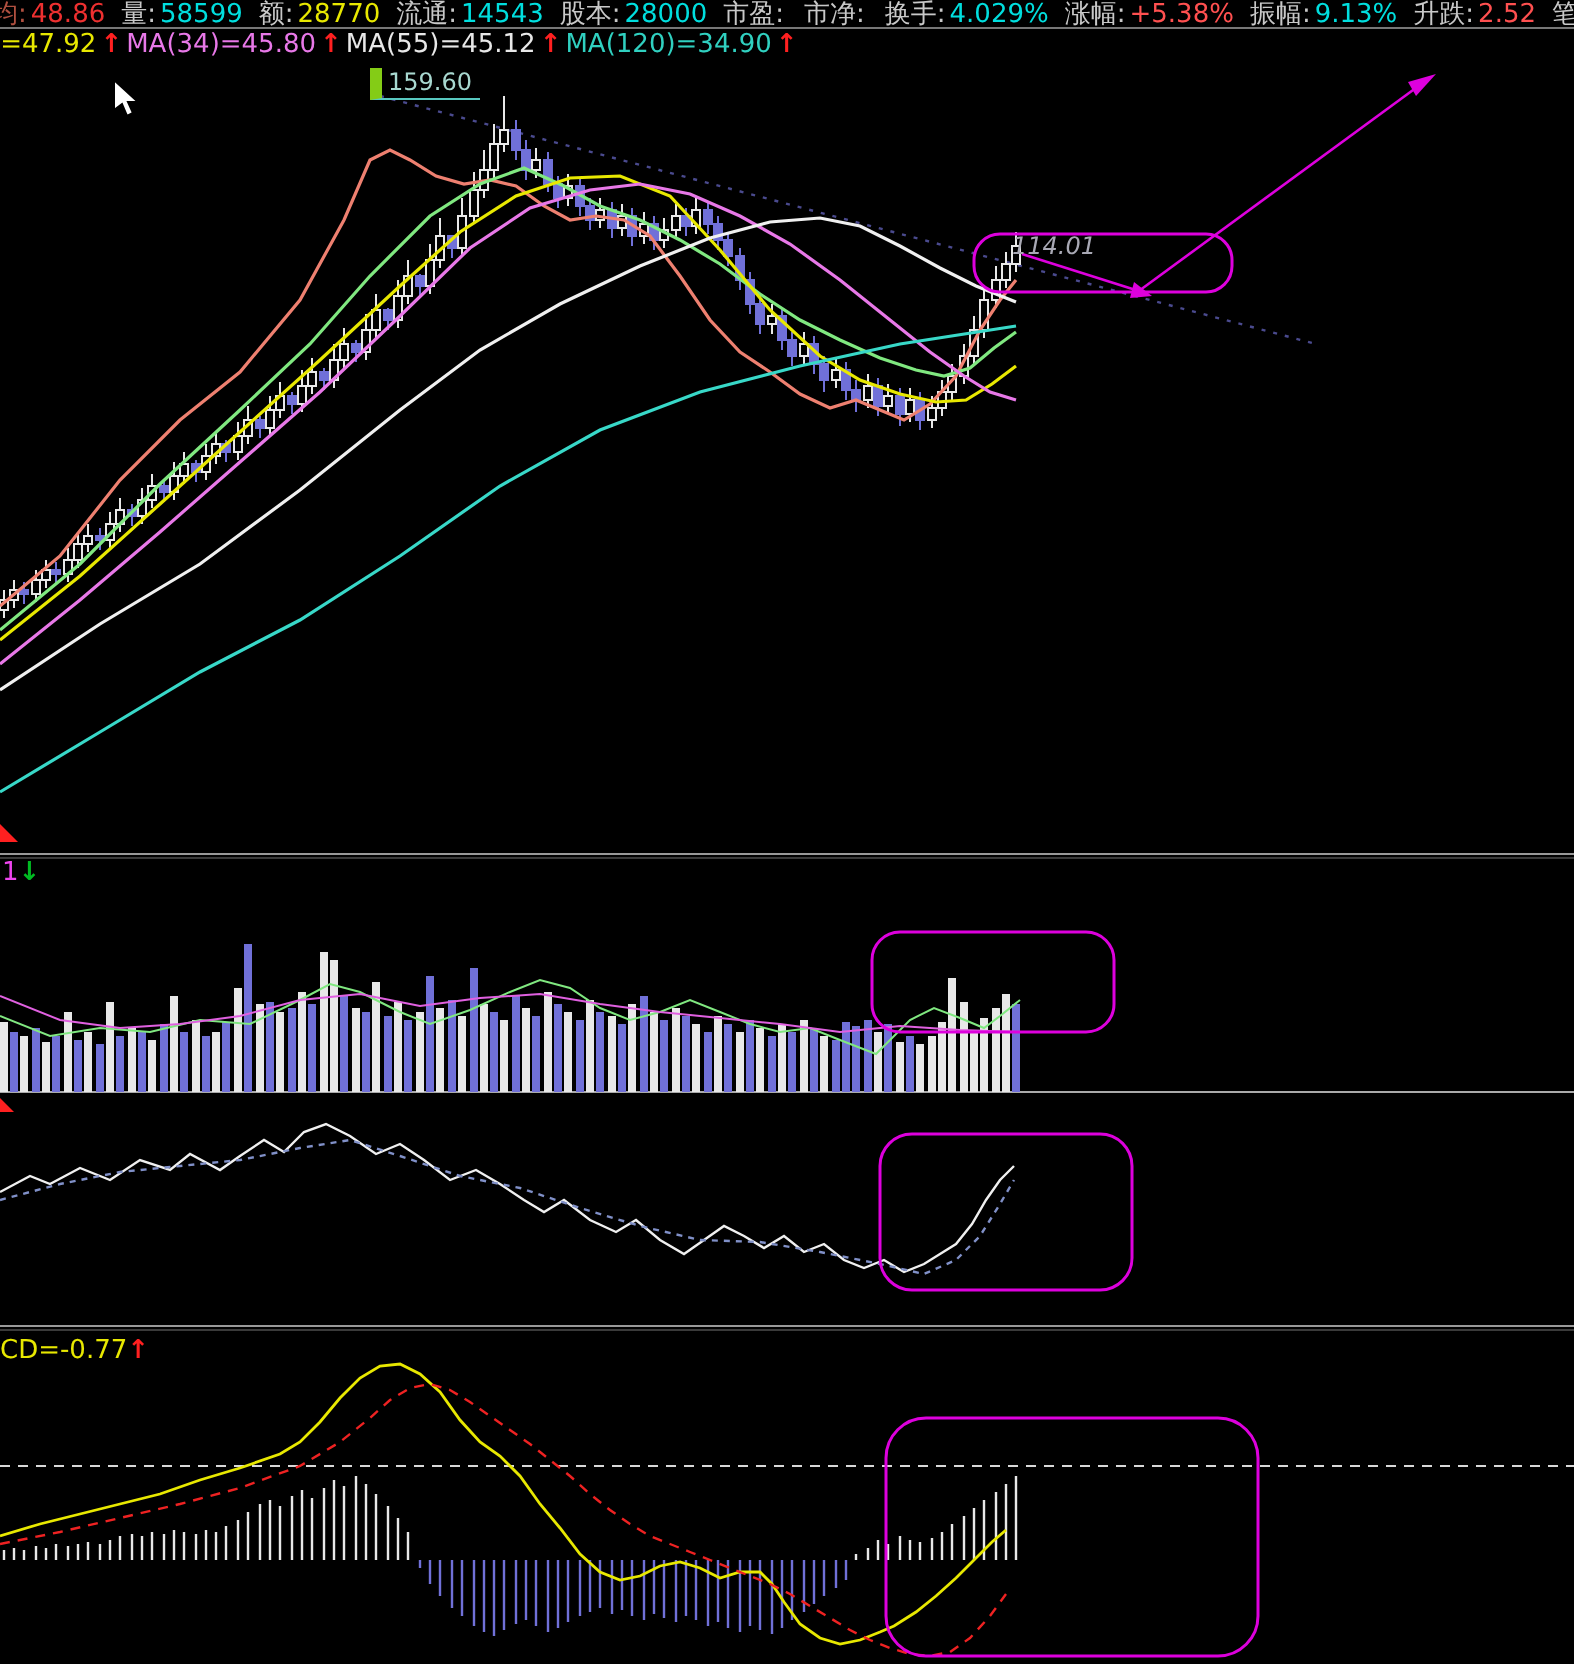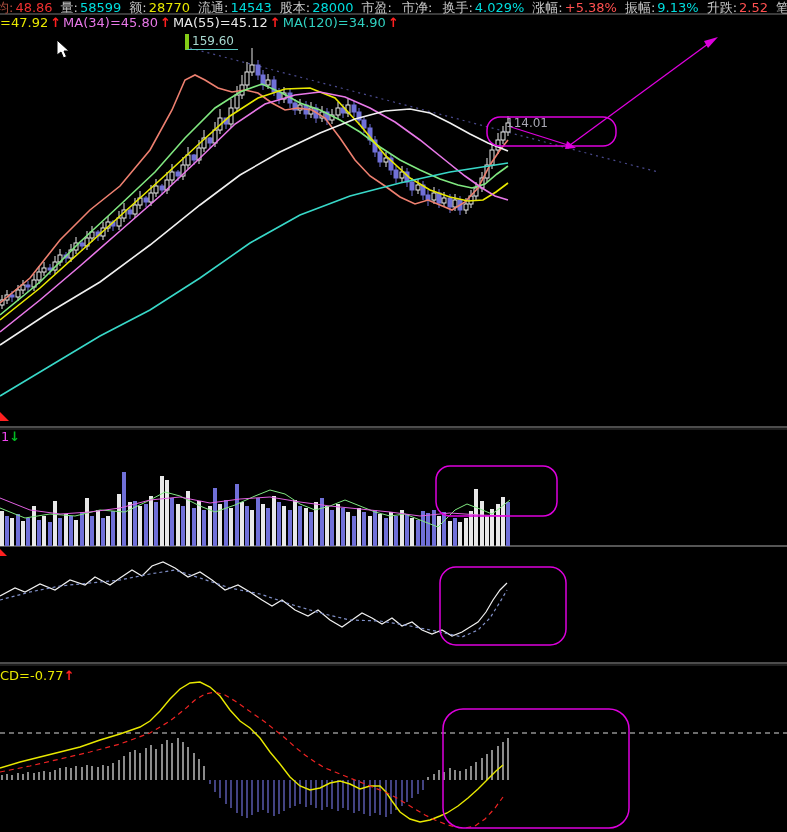--- a/index.html
+++ b/index.html
@@ -7,22 +7,22 @@
           font-family:"DejaVu Sans",sans-serif;font-size:13px;}
   .toprow{position:absolute;left:-4px;top:0;white-space:nowrap;line-height:15px;}
   .toprow2{position:absolute;left:-5px;top:15px;white-space:nowrap;line-height:16px;}
   .toprow span{margin-right:2px;}
   .stat-label{color:#c8c8c8;}
   .stat-value{margin-right:8px !important;}
   .ma-arrow{color:#ff2020;font-weight:bold;margin-right:6px;}
   #chart{position:absolute;left:0;top:0;}
   .float-label{position:absolute;z-index:5;}
   #peak-label{left:185px;top:34px;font-size:12px;color:#a8d8d0;
-              border-left:4px solid #84cc16;border-bottom:1px solid #58c8c0;padding:0 4px 1px 3px;}
-  #last-price-label{left:506px;top:116px;font-size:12px;color:#a8a8b4;}
+              border-left:6px solid #84cc16;border-bottom:1px solid #58c8c0;padding:0 4px 1px 3px;}
+  #last-price-label{left:506px;top:116px;font-size:12px;color:#a8a8b4;font-style:italic;}
   #vol-pane-label{left:1px;top:429px;}
   #vol-pane-label .v{color:#ee44ee;}
   #vol-pane-label .a{color:#00bb22;font-weight:bold;}
   #macd-pane-label{left:0px;top:668px;color:#e8e800;text-align:right;}
   #macd-pane-label .a{color:#ff2020;font-weight:bold;}
 </style>
 </head>
 <body>
 
 <div class="screen">

